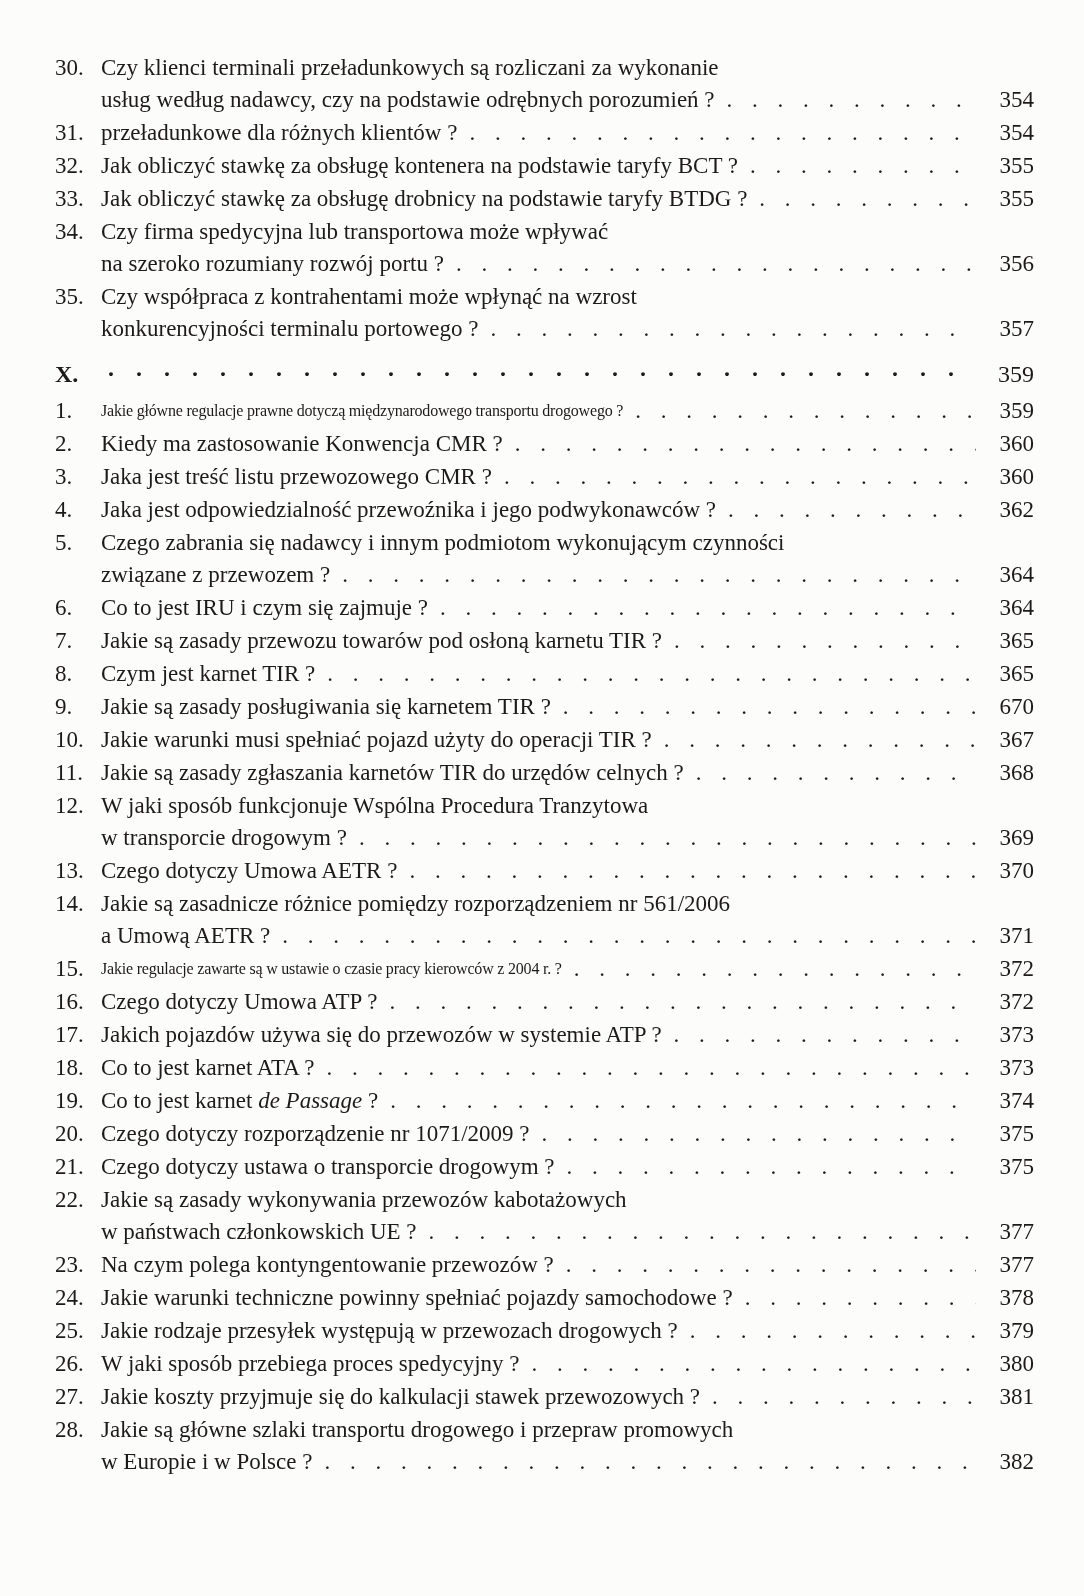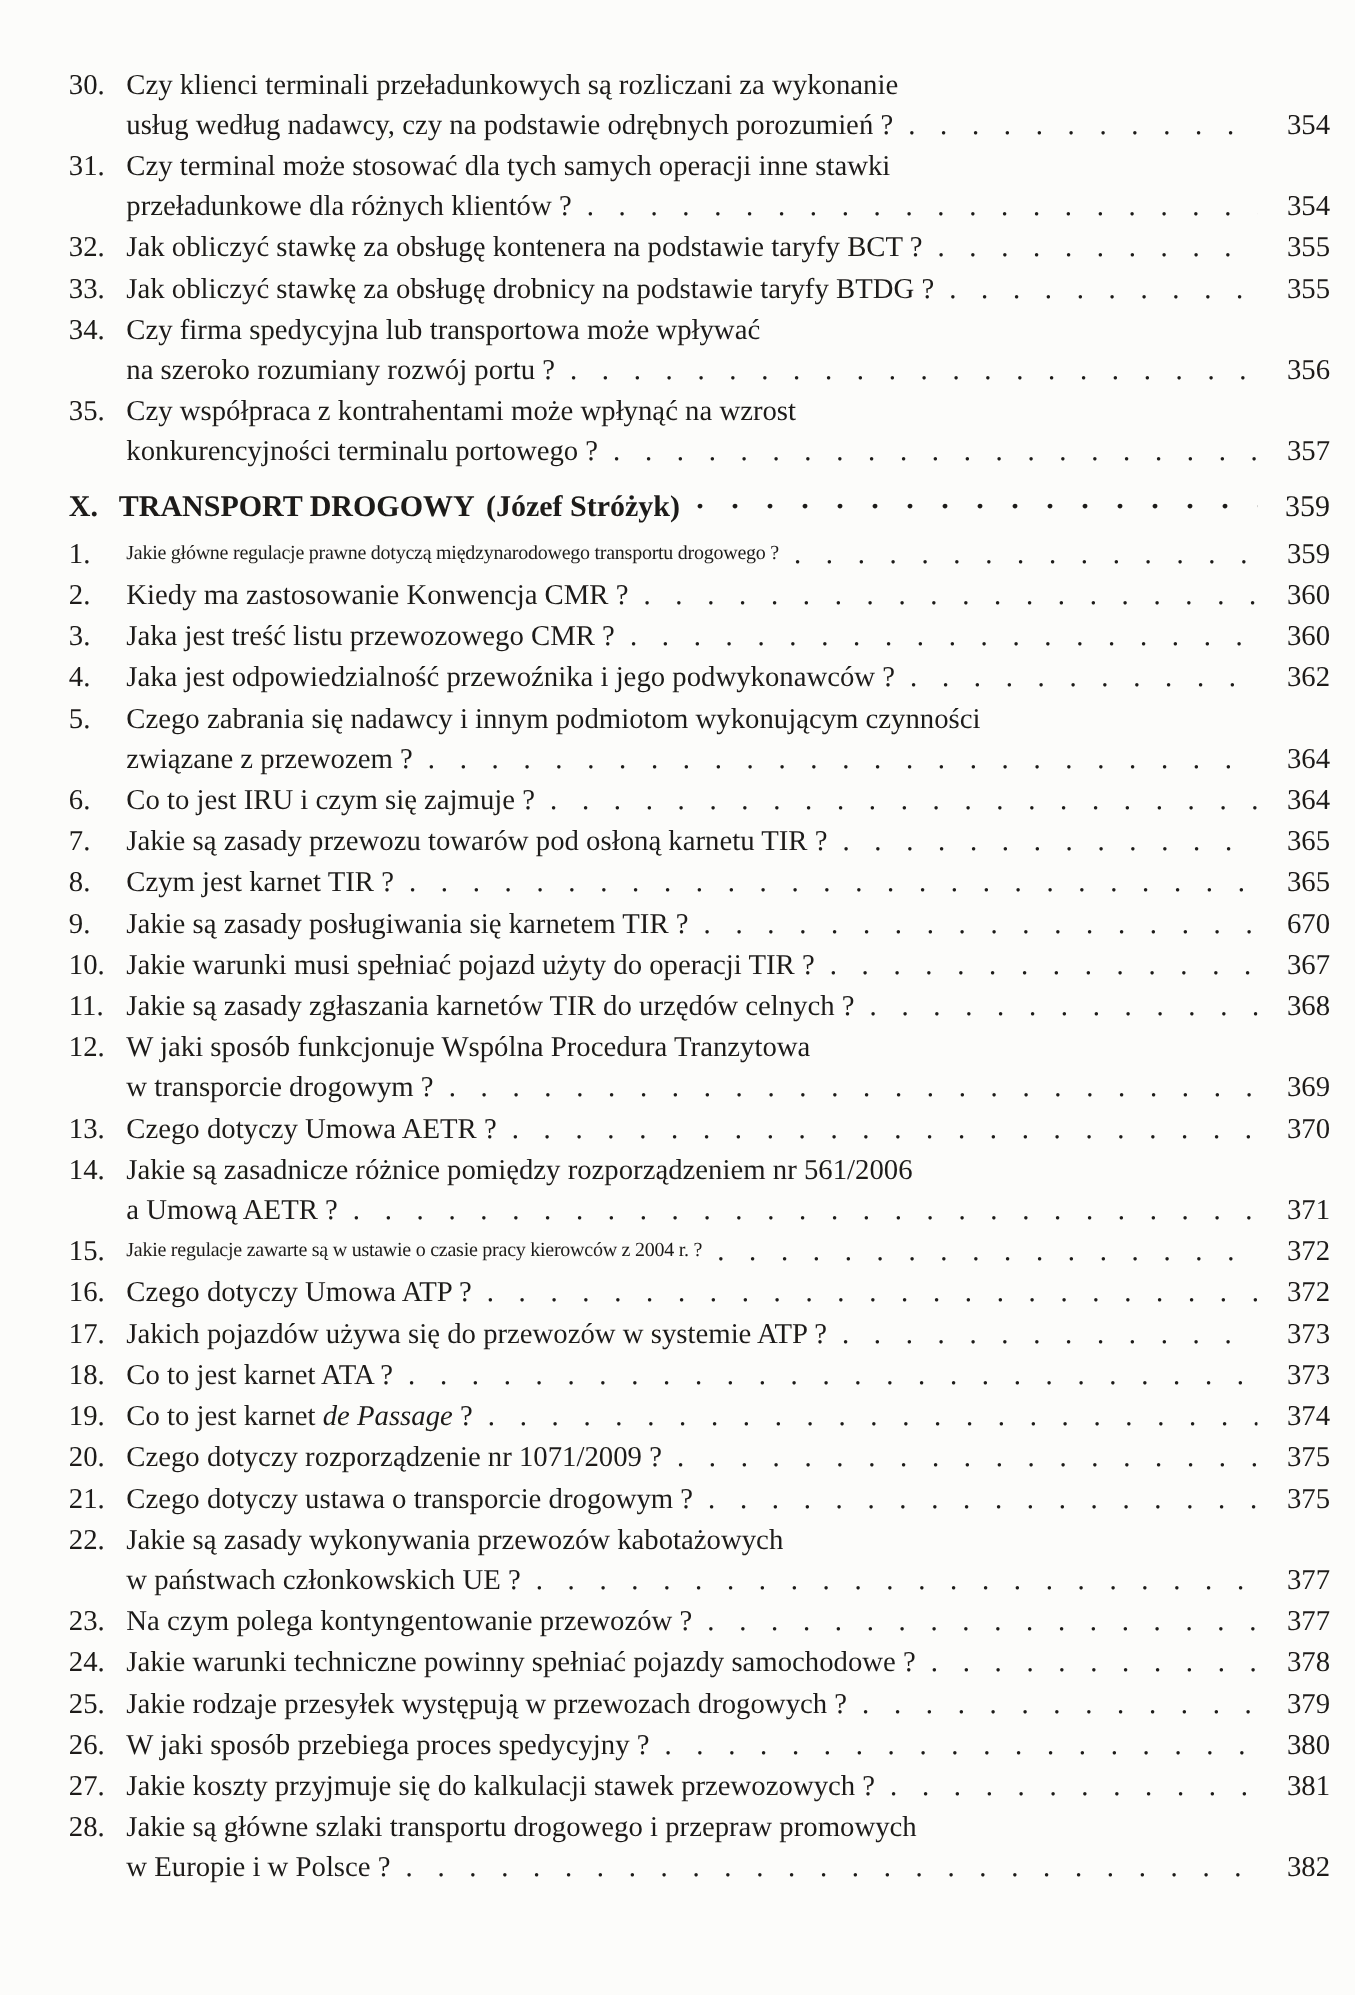--- a/index.html
+++ b/index.html
@@ -9,21 +9,21 @@
   body {
     width: 1084px;
     height: 1596px;
     background: #fcfcfa;
     overflow: hidden;
   }
   .page {
     box-sizing: border-box;
     width: 1084px;
     height: 1596px;
-    padding: 52px 20px 0 55px;
+    padding: 52px 50px 0 55px;
     font-family: "Liberation Serif", "DejaVu Serif", serif;
     font-size: 23px;
     color: #1d1b19;
   }
   .toc-section { display: block; }
   .entry {
     display: flex;
     align-items: flex-start;
     margin-bottom: 1px;
   }
@@ -88,23 +88,20 @@
               <span class="line-text">usług według nadawcy, czy na podstawie odrębnych porozumień ?</span>
               <span class="leader"></span>
               <span class="pagenum">354</span>
             </div>
           </span>
         </div>
         <div class="entry">
           <span class="num">31.</span>
           <span class="body">
             <div class="line">
-              <span class="line-text">Czy terminal może stosować dla tych samych operacji inne stawki</span>
-            </div>
-            <div class="line">
               <span class="line-text">przeładunkowe dla różnych klientów ?</span>
               <span class="leader"></span>
               <span class="pagenum">354</span>
             </div>
           </span>
         </div>
         <div class="entry">
           <span class="num">32.</span>
           <span class="body">
             <div class="line">
@@ -149,21 +146,20 @@
               <span class="pagenum">357</span>
             </div>
           </span>
         </div>
       </section>
       <section class="toc-section">
         <div class="entry heading">
           <span class="num">X.</span>
           <span class="body">
             <span class="line">
-              <span class="line-text"><span class="h-title">TRANSPORT DROGOWY</span><span class="h-author">(Józef Stróżyk)</span></span>
               <span class="leader leader-mid"></span>
               <span class="pagenum">359</span>
             </span>
           </span>
         </div>
         <div class="entry">
           <span class="num">1.</span>
           <span class="body">
             <div class="line">
               <span class="line-text long">Jakie główne regulacje prawne dotyczą międzynarodowego transportu drogowego ?</span>

